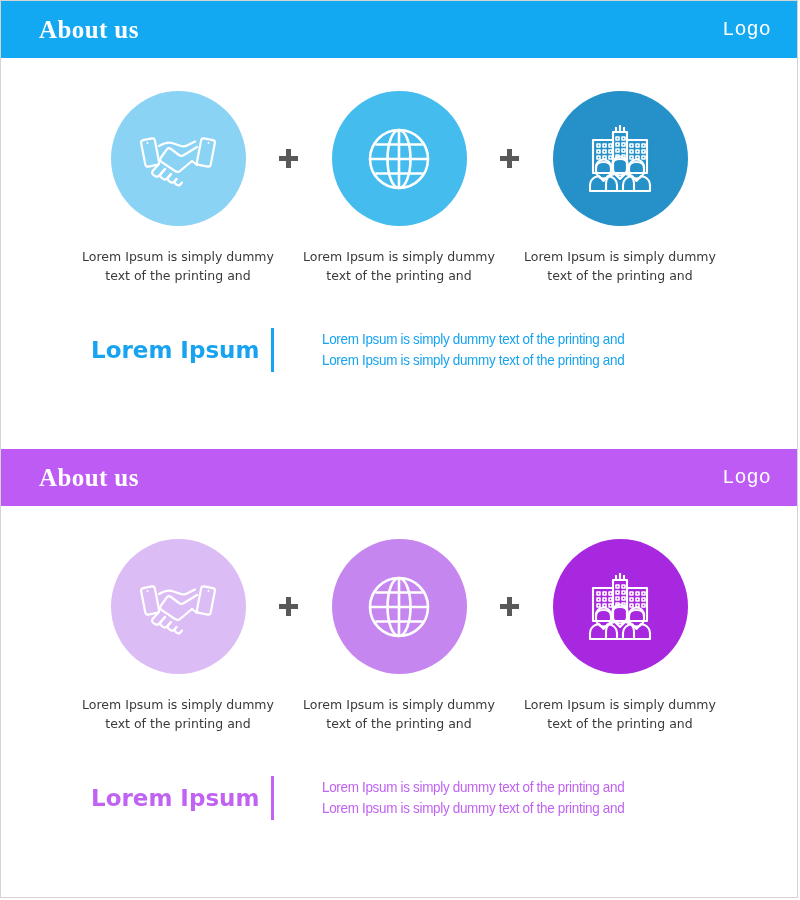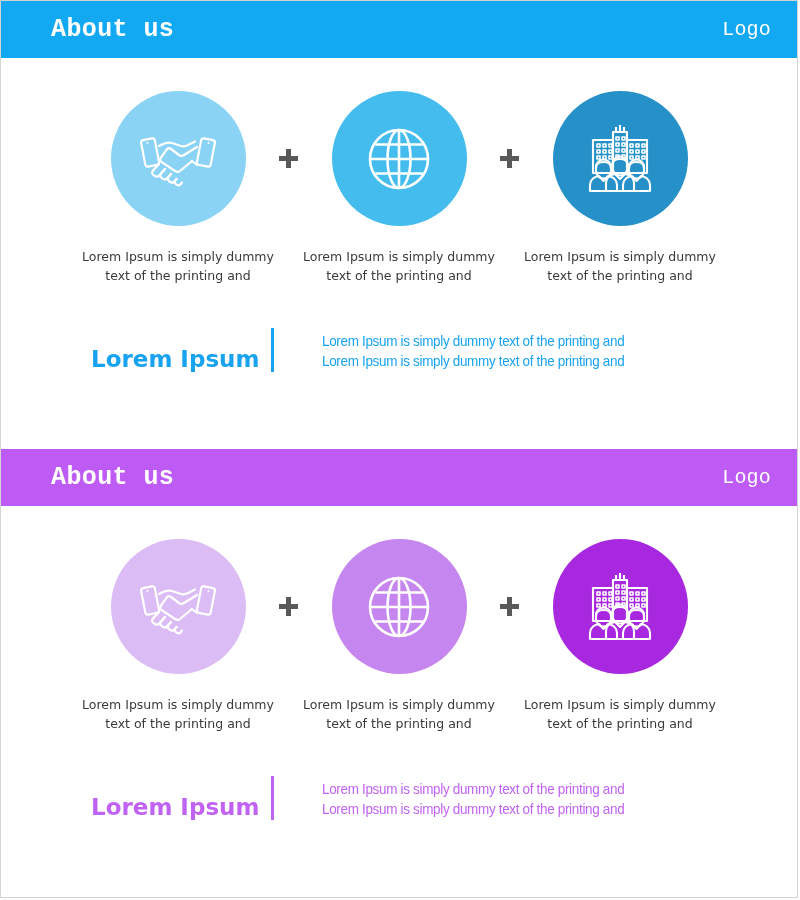--- a/index.html
+++ b/index.html
@@ -45,25 +45,24 @@
     align-items: center;
     justify-content: space-between;
     padding: 0 26px 0 38px;
     box-sizing: border-box;
   }
   .header-blue   { background: #13A8F2; }
   .header-purple { background: #BE5BF4; }
 
   .header-title {
     color: #ffffff;
-    font-family: Liberation Mono, monospace;
+    font-family: Liberation Serif, serif;
     font-weight: bold;
     font-size: 25px;
     letter-spacing: 0.4px;
-    margin-left: 12px;
   }
   .header-logo {
     color: #ffffff;
     font-family: Liberation Mono, monospace;
     font-weight: normal;
     font-size: 20px;
     letter-spacing: 0.2px;
   }
 
   
@@ -129,21 +128,21 @@
     font-size: 12.5px;
     line-height: 1.55;
     color: #3a3a3a;
     font-family: "DejaVu Sans", sans-serif;
   }
   .caption-spacer { width: 26px; }
 
   
   .footer-block {
     display: flex;
-    align-items: flex-end;
+    align-items: center;
     margin-top: 42px;
     padding-left: 90px;
   }
   .footer-title {
     font-family: "DejaVu Sans", sans-serif;
     font-weight: bold;
     font-size: 23px;
     white-space: nowrap;
     width: 180px;
   }

